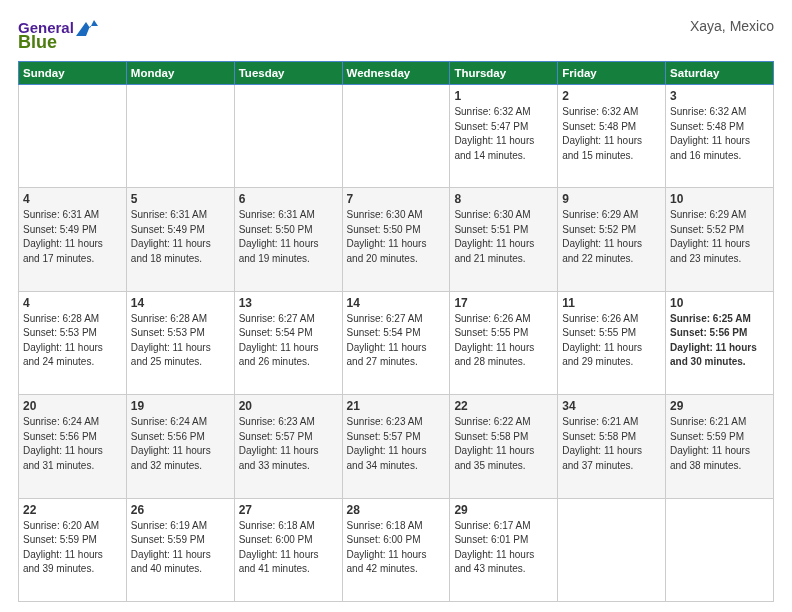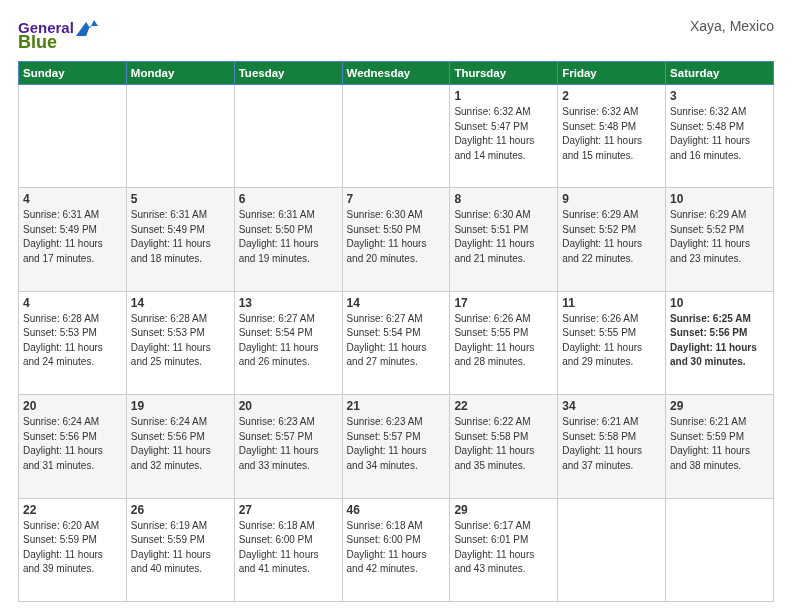--- a/index.html
+++ b/index.html
@@ -309,21 +309,21 @@
 Sunset: 5:59 PM
 Daylight: 11 hours and 40 minutes.</div>
           </td>
           <td>
             <span class="day-num">27</span>
             <div class="day-info" style="white-space: pre-line;">Sunrise: 6:18 AM
 Sunset: 6:00 PM
 Daylight: 11 hours and 41 minutes.</div>
           </td>
           <td>
-            <span class="day-num">46</span>
+            <span class="day-num">28</span>
             <div class="day-info" style="white-space: pre-line;">Sunrise: 6:18 AM
 Sunset: 6:00 PM
 Daylight: 11 hours and 42 minutes.</div>
           </td>
           <td>
             <span class="day-num">29</span>
             <div class="day-info" style="white-space: pre-line;">Sunrise: 6:17 AM
 Sunset: 6:01 PM
 Daylight: 11 hours and 43 minutes.</div>
           </td>

